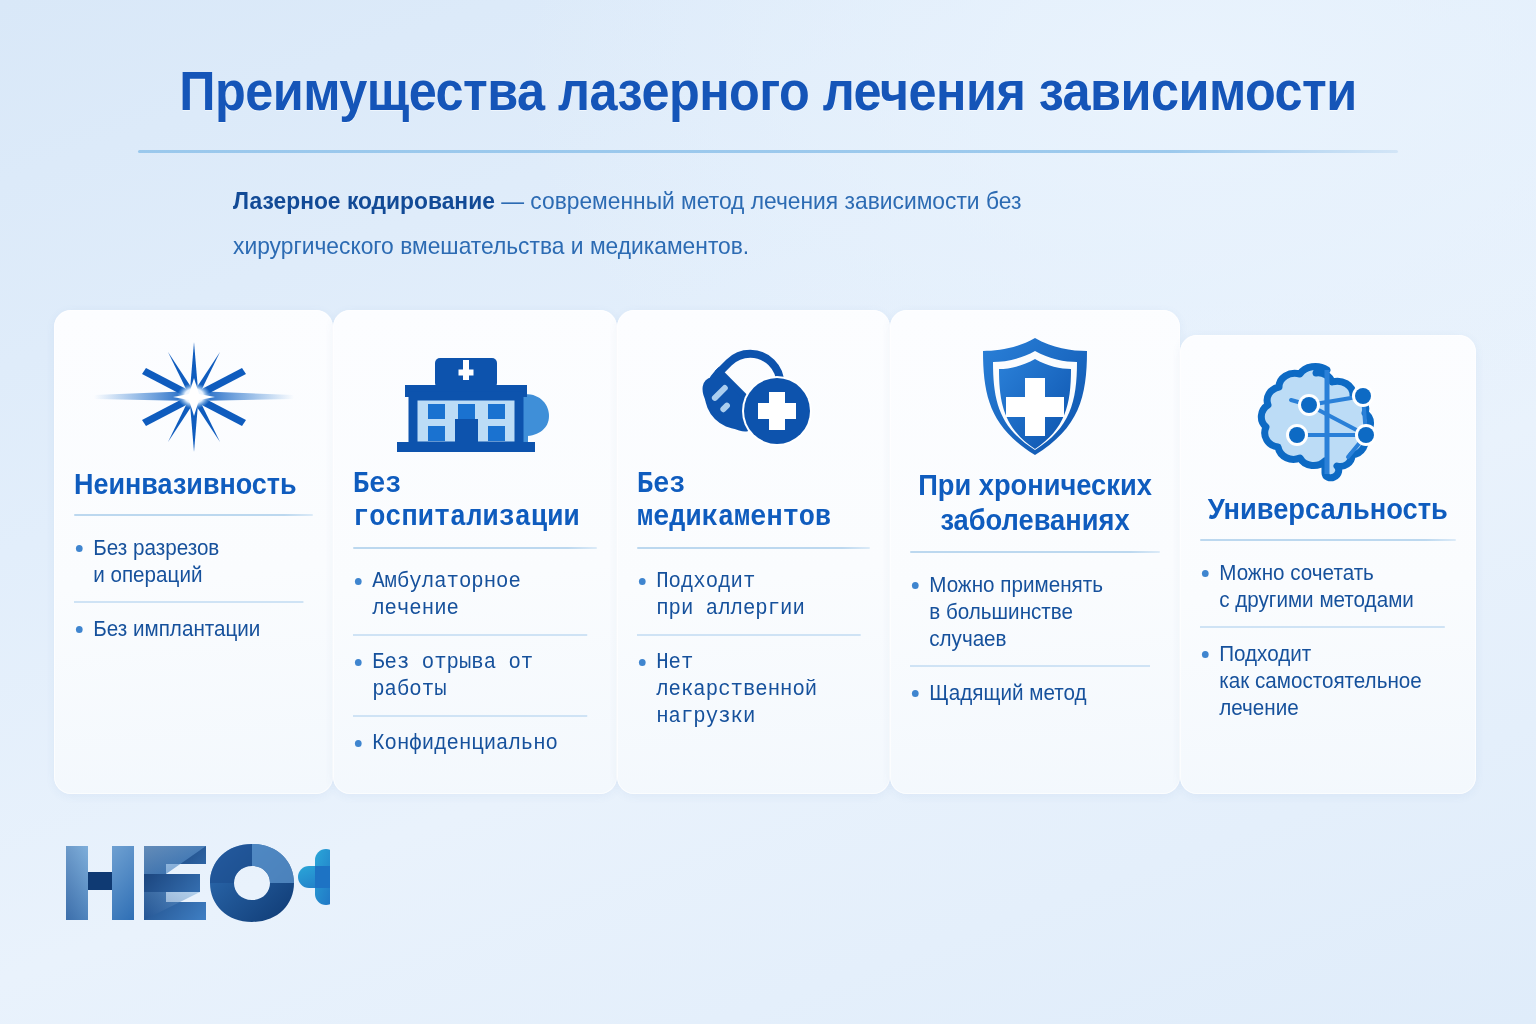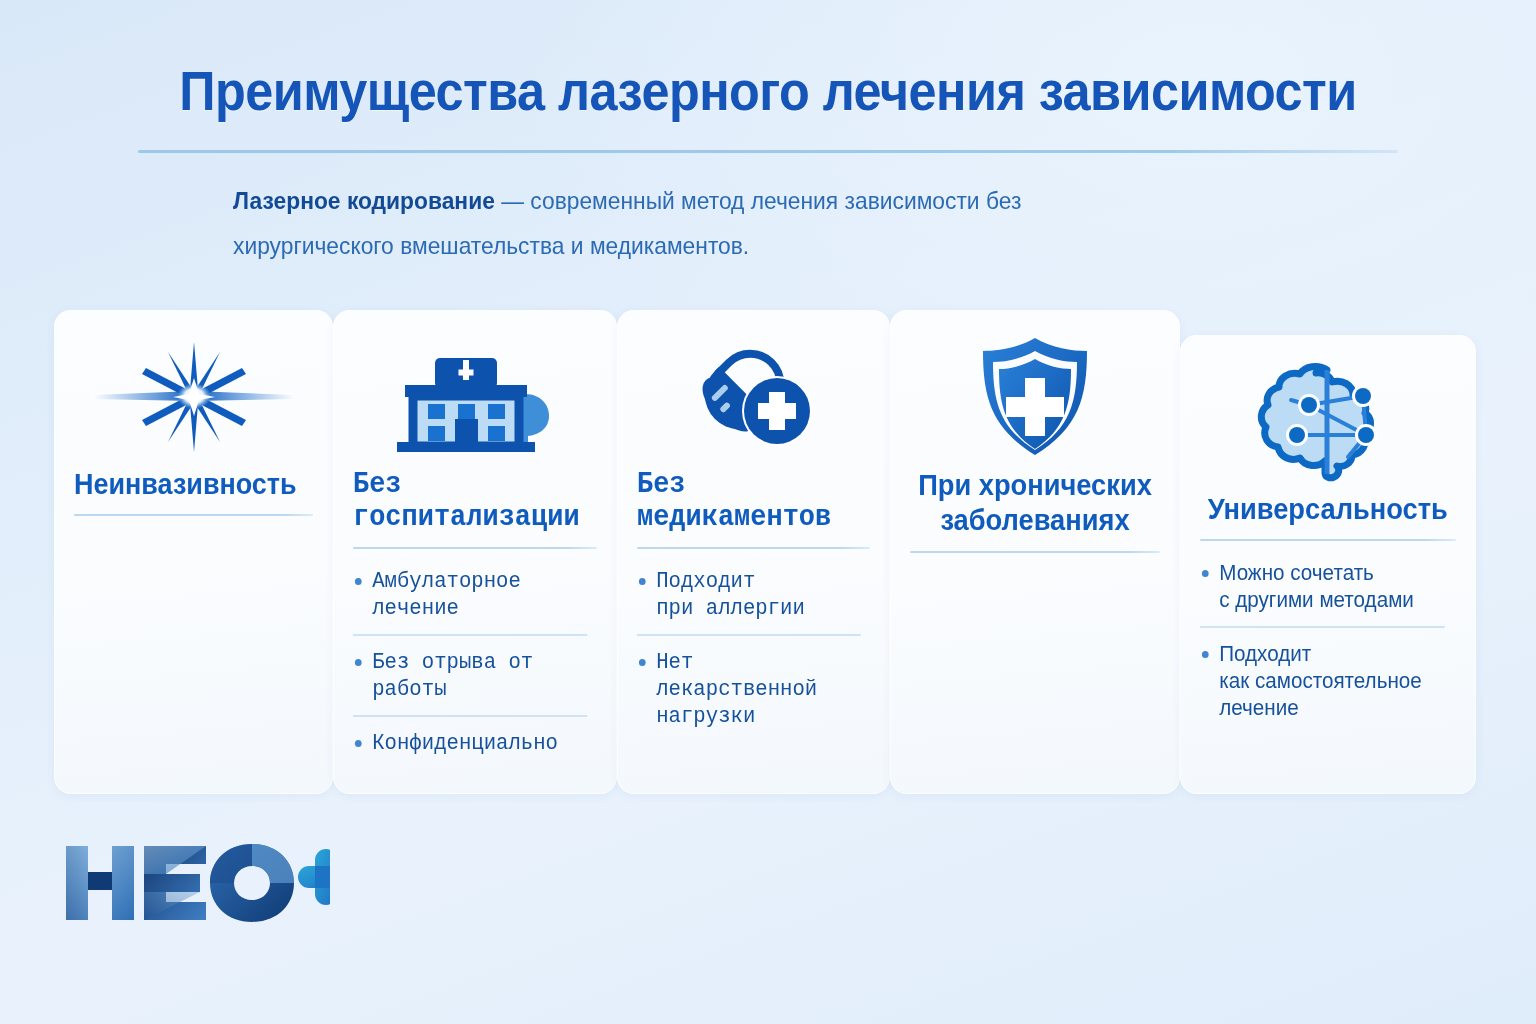--- a/index.html
+++ b/index.html
@@ -171,20 +171,25 @@
             <path d="M136 42 L102 56 L103 60 Z"></path>
             <path d="M64 76 L98 62 L97 58 Z"></path>
             <path d="M136 76 L102 62 L103 58 Z"></path>
           </g>
           <ellipse cx="100" cy="58" rx="17" ry="13" fill="url(#core)"></ellipse>
           <path d="M100 40 L105 56 L121 59 L105 62 L100 78 L95 62 L79 59 L95 56 Z" fill="#ffffff"></path>
         </svg>
       </div>
       <div class="card-title">Неинвазивность</div>
       <div class="card-rule"></div>
+      <ul class="bullets">
+        <li class="bullet"><span class="dot"></span><span>Без разрезов
+и операций</span></li>
+        <li class="bullet"><span class="dot"></span><span>Без имплантации</span></li>
+      </ul>
     </div>
 
     <div class="card c2">
       <div class="icon-wrap">
         <svg width="172" height="122" viewBox="0 0 172 122">
 
           <rect x="133" y="92" width="6" height="22" fill="#3f8fd8"></rect>
           <path d="M136 58 c16 0 24 11 24 22 c0 12 -10 20 -24 20 c-14 0 -24 -8 -24 -20 c0 -11 8 -22 24 -22 Z" fill="#3f8fd8"></path>
 
           <rect x="46" y="22" width="62" height="30" rx="5" fill="#0d53ad"></rect>
@@ -266,20 +271,25 @@
 
           <path d="M63 25 C51 32 37 35 27 35 c0 36 6 60 36 80 c30 -20 36 -44 36 -80 c-10 0 -24 -3 -36 -10 Z" fill="url(#shg)"></path>
 
           <rect x="53" y="44" width="20" height="58" fill="#ffffff"></rect>
           <rect x="34" y="63" width="58" height="20" fill="#ffffff"></rect>
         </svg>
       </div>
       <div class="card-title">При хронических
 заболеваниях</div>
       <div class="card-rule"></div>
+      <ul class="bullets">
+        <li class="bullet"><span class="dot"></span><span>Можно применять
+в большинстве случаев</span></li>
+        <li class="bullet"><span class="dot"></span><span>Щадящий метод</span></li>
+      </ul>
     </div>
 
     <div class="card c5">
       <div class="icon-wrap">
         <svg width="150" height="120" viewBox="0 0 150 120">
           <path d="M74 8 c-9 -6 -22 -4 -27 4 c-11 -3 -21 4 -21 13 c-9 2 -14 10 -11 18 c-8 5 -9 16 -2 22 c-4 9 2 19 12 20 c2 10 13 15 22 11 c5 9 18 10 25 3 l0 12 c0 4 5 6 9 4 c5 -2 6 -8 3 -11 c7 2 15 -3 15 -11 c10 -1 16 -11 12 -20 c8 -5 9 -17 1 -22 c3 -9 -3 -17 -12 -18 c0 -10 -11 -16 -21 -13 c-2 -6 -9 -10 -16 -9 Z" fill="#bcdcf6" stroke="#0d6ac4" stroke-width="7" stroke-linejoin="round"></path>
           <path d="M74 8 L74 112" stroke="#2a80d8" stroke-width="5" fill="none"></path>
           <g stroke="#2a80d8" stroke-width="4" fill="none" stroke-linecap="round">
             <line x1="38" y1="38" x2="56" y2="43"></line>
             <line x1="56" y1="43" x2="110" y2="34"></line>

